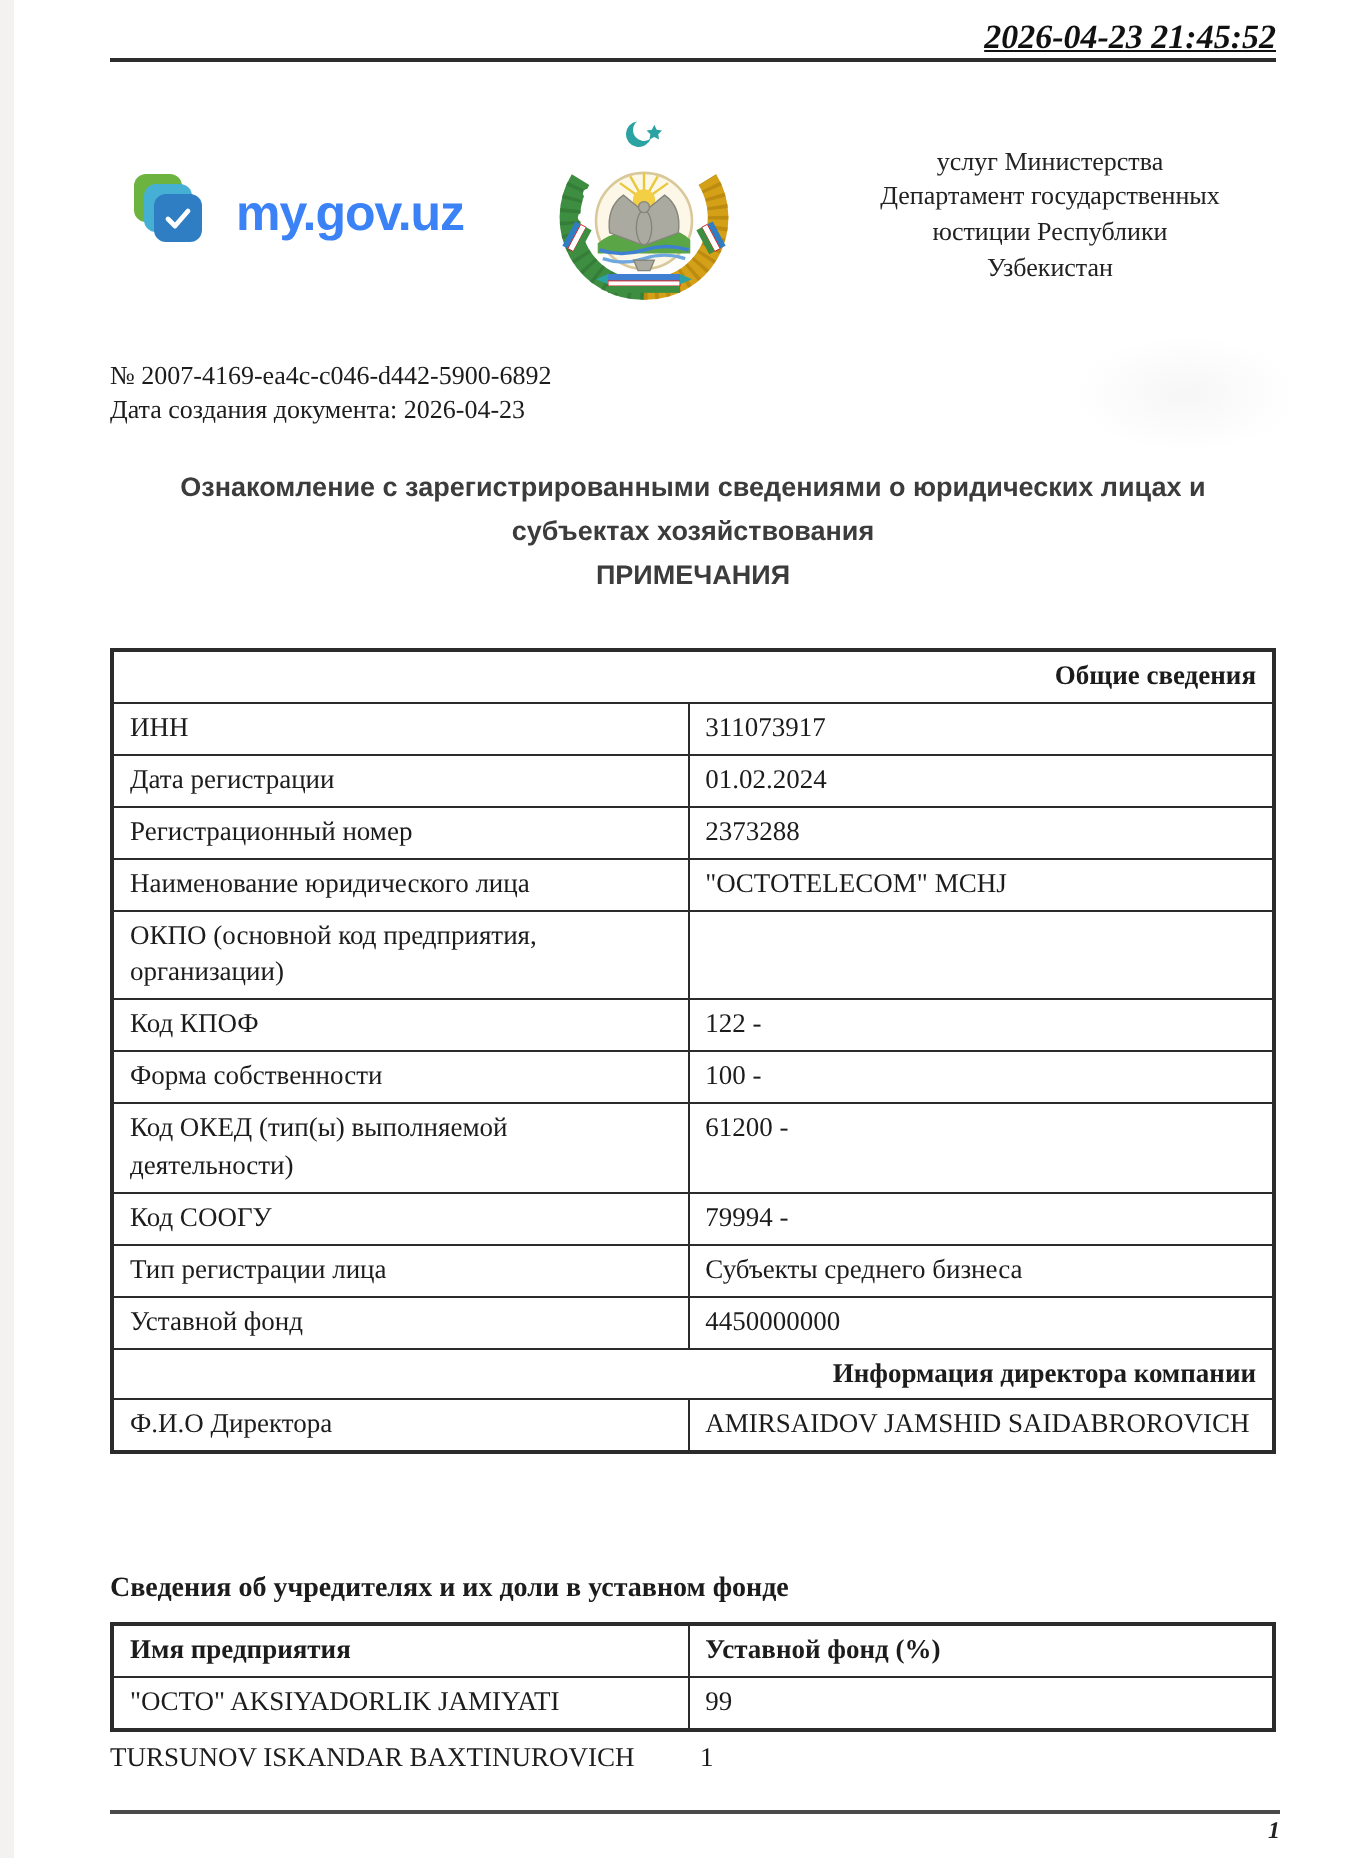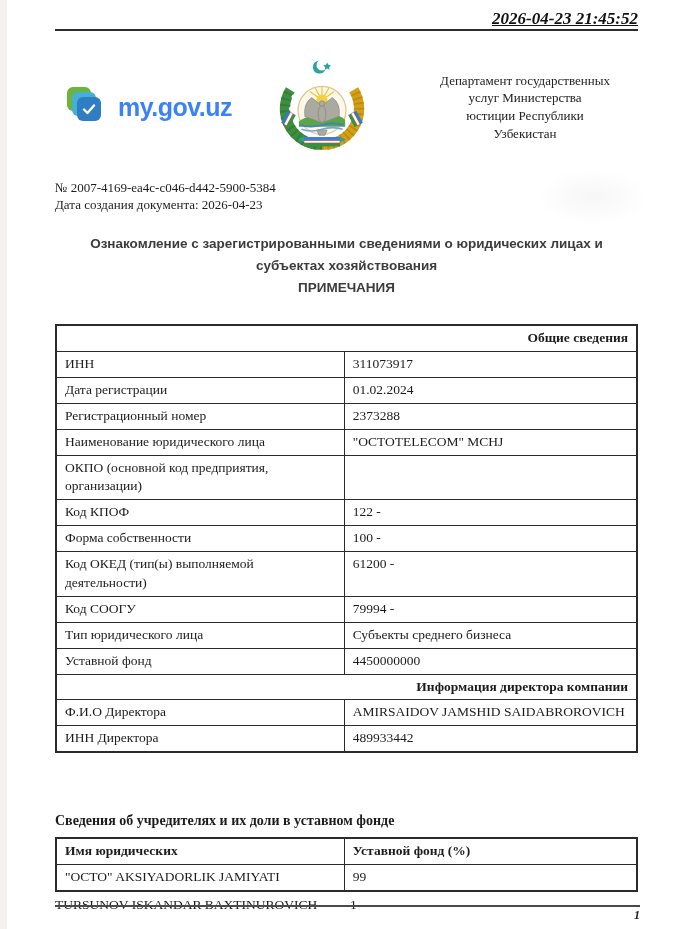--- a/index.html
+++ b/index.html
@@ -106,29 +106,29 @@
         <path d="M44 83 h12 l-2.5 6 h-7 z"></path>
       </g>
       <rect x="29" y="91" width="42" height="4" fill="#3f7fd1"></rect>
       <rect x="29" y="95" width="42" height="3" fill="#ffffff" stroke="#cc2229" stroke-width="0.6"></rect>
       <rect x="29" y="98" width="42" height="4" fill="#3e8e41"></rect>
       <path d="M29 91 l-7 3 7 3 z" fill="#2ba3a3"></path>
       <path d="M71 91 l7 3 -7 3 z" fill="#2ba3a3"></path>
     </svg>
 
     <div class="dept">
+      <div>услуг Министерства</div>
       <div>Департамент государственных</div>
-      <div>услуг Министерства</div>
       <div>юстиции Республики</div>
       <div>Узбекистан</div>
     </div>
   </div>
 
   <div class="meta">
-    <div>№ 2007-4169-ea4c-c046-d442-5900-5384</div>
+    <div>№ 2007-4169-ea4c-c046-d442-5900-6892</div>
     <div>Дата создания документа: 2026-04-23</div>
   </div>
 
   <div class="doc-title">
     <div>Ознакомление с зарегистрированными сведениями о юридических лицах и субъектах хозяйствования</div>
     <div>ПРИМЕЧАНИЯ</div>
   </div>
 
   <table class="grid tbl1">
     <tbody>
@@ -165,47 +165,43 @@
     </tr>
     <tr>
       <td class="lbl">Код ОКЕД (тип(ы) выполняемой деятельности)</td>
       <td class="val">61200 -</td>
     </tr>
     <tr>
       <td class="lbl">Код СООГУ</td>
       <td class="val">79994 -</td>
     </tr>
     <tr>
-      <td class="lbl">Тип юридического лица</td>
+      <td class="lbl">Тип регистрации лица</td>
       <td class="val">Субъекты среднего бизнеса</td>
     </tr>
     <tr>
       <td class="lbl">Уставной фонд</td>
       <td class="val">4450000000</td>
     </tr>
     <tr>
       <td class="section" colspan="2">Информация директора компании</td>
     </tr>
     <tr>
       <td class="lbl">Ф.И.О Директора</td>
       <td class="val">AMIRSAIDOV JAMSHID SAIDABROROVICH</td>
-    </tr>
-    <tr>
-      <td class="lbl">ИНН Директора</td>
-      <td class="val">489933442</td>
     </tr>
   </tbody>
     </table>
 
   <div class="founders-title">Сведения об учредителях и их доли в уставном фонде</div>
 
   <table class="grid tbl2">
     <tbody>
         <tr>
-      <td class="lbl head">Имя юридических</td>
+      <td class="lbl head">Имя предприятия</td>
       <td class="head">Уставной фонд (%)</td>
     </tr>
     <tr>
       <td class="lbl">"OCTO" AKSIYADORLIK JAMIYATI</td>
       <td>99</td>
     </tr>
   </tbody>
     </table>
 
   <div class="overflow-row">

